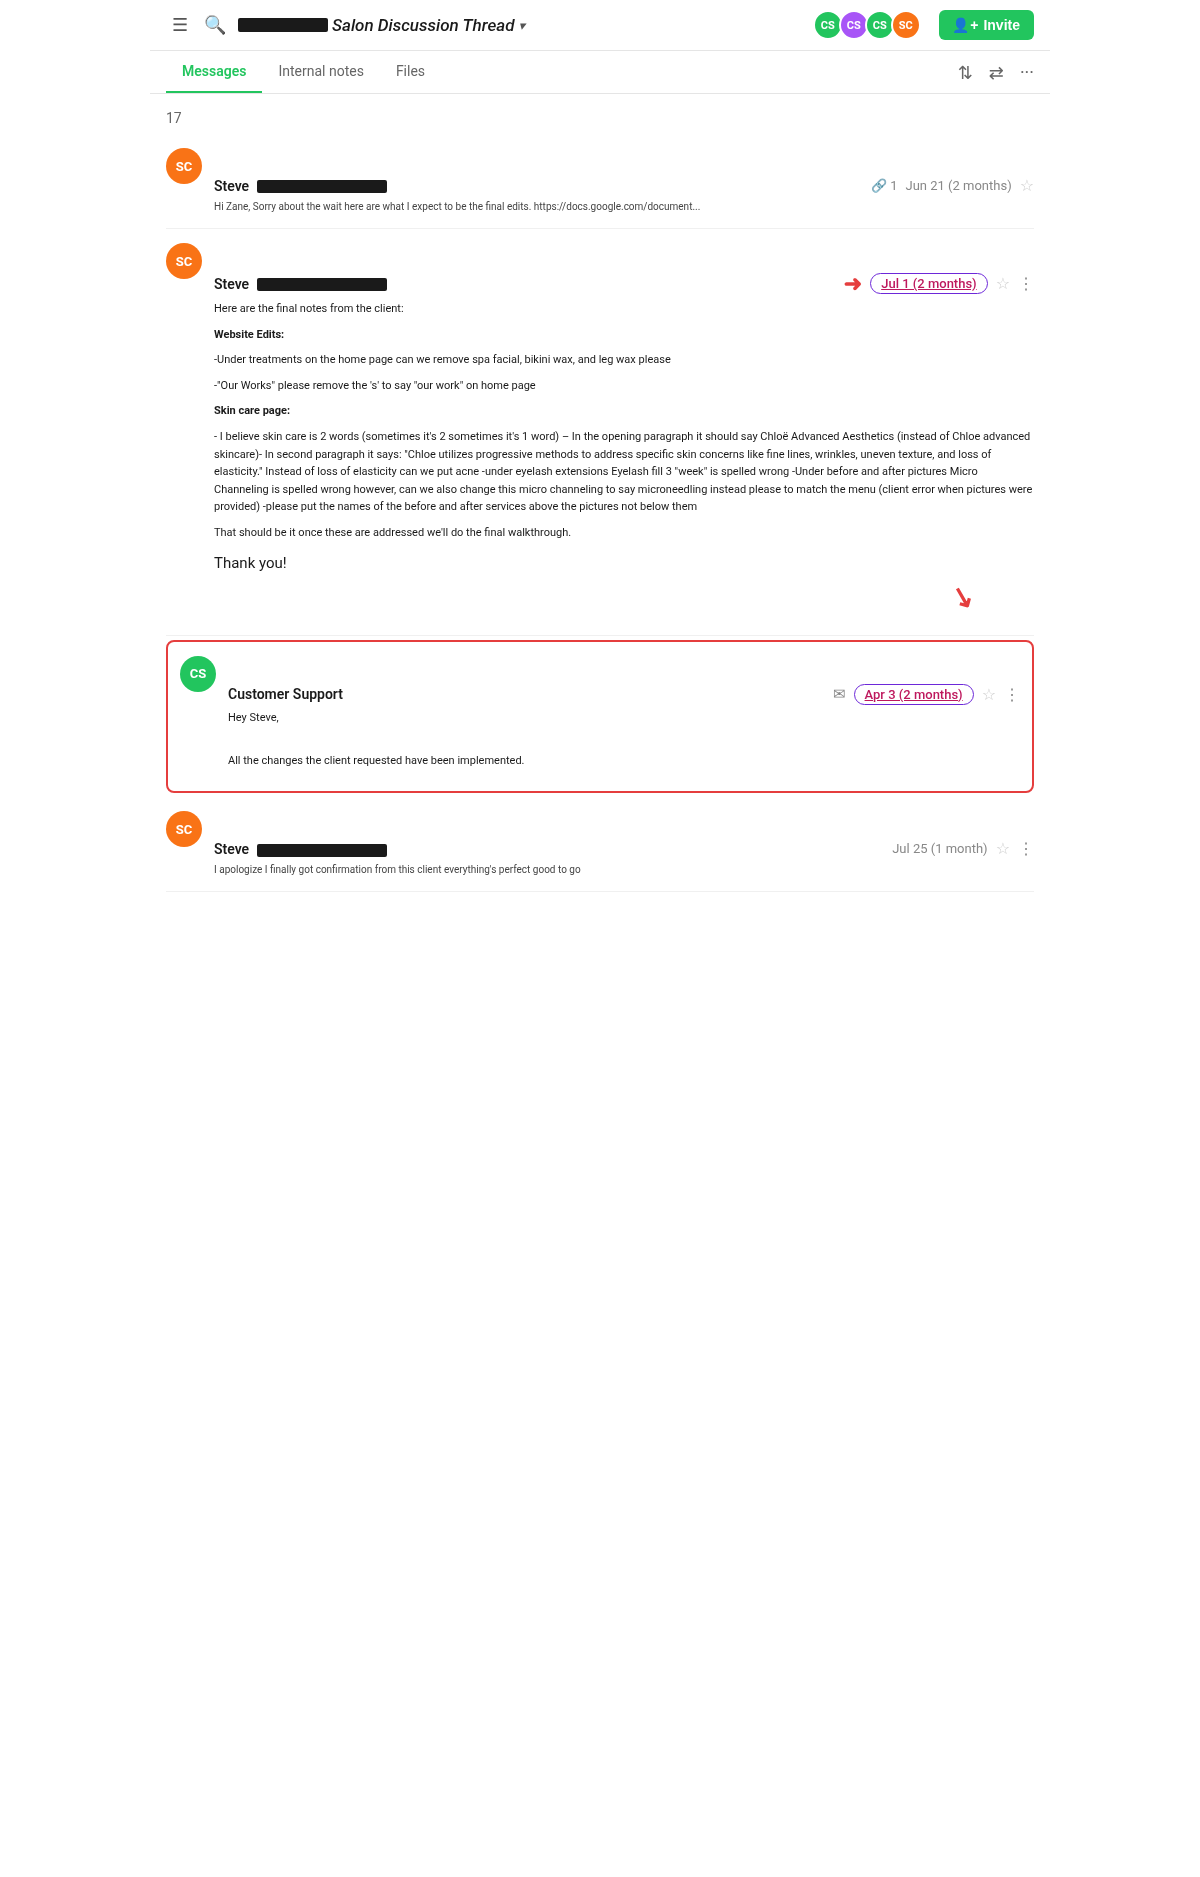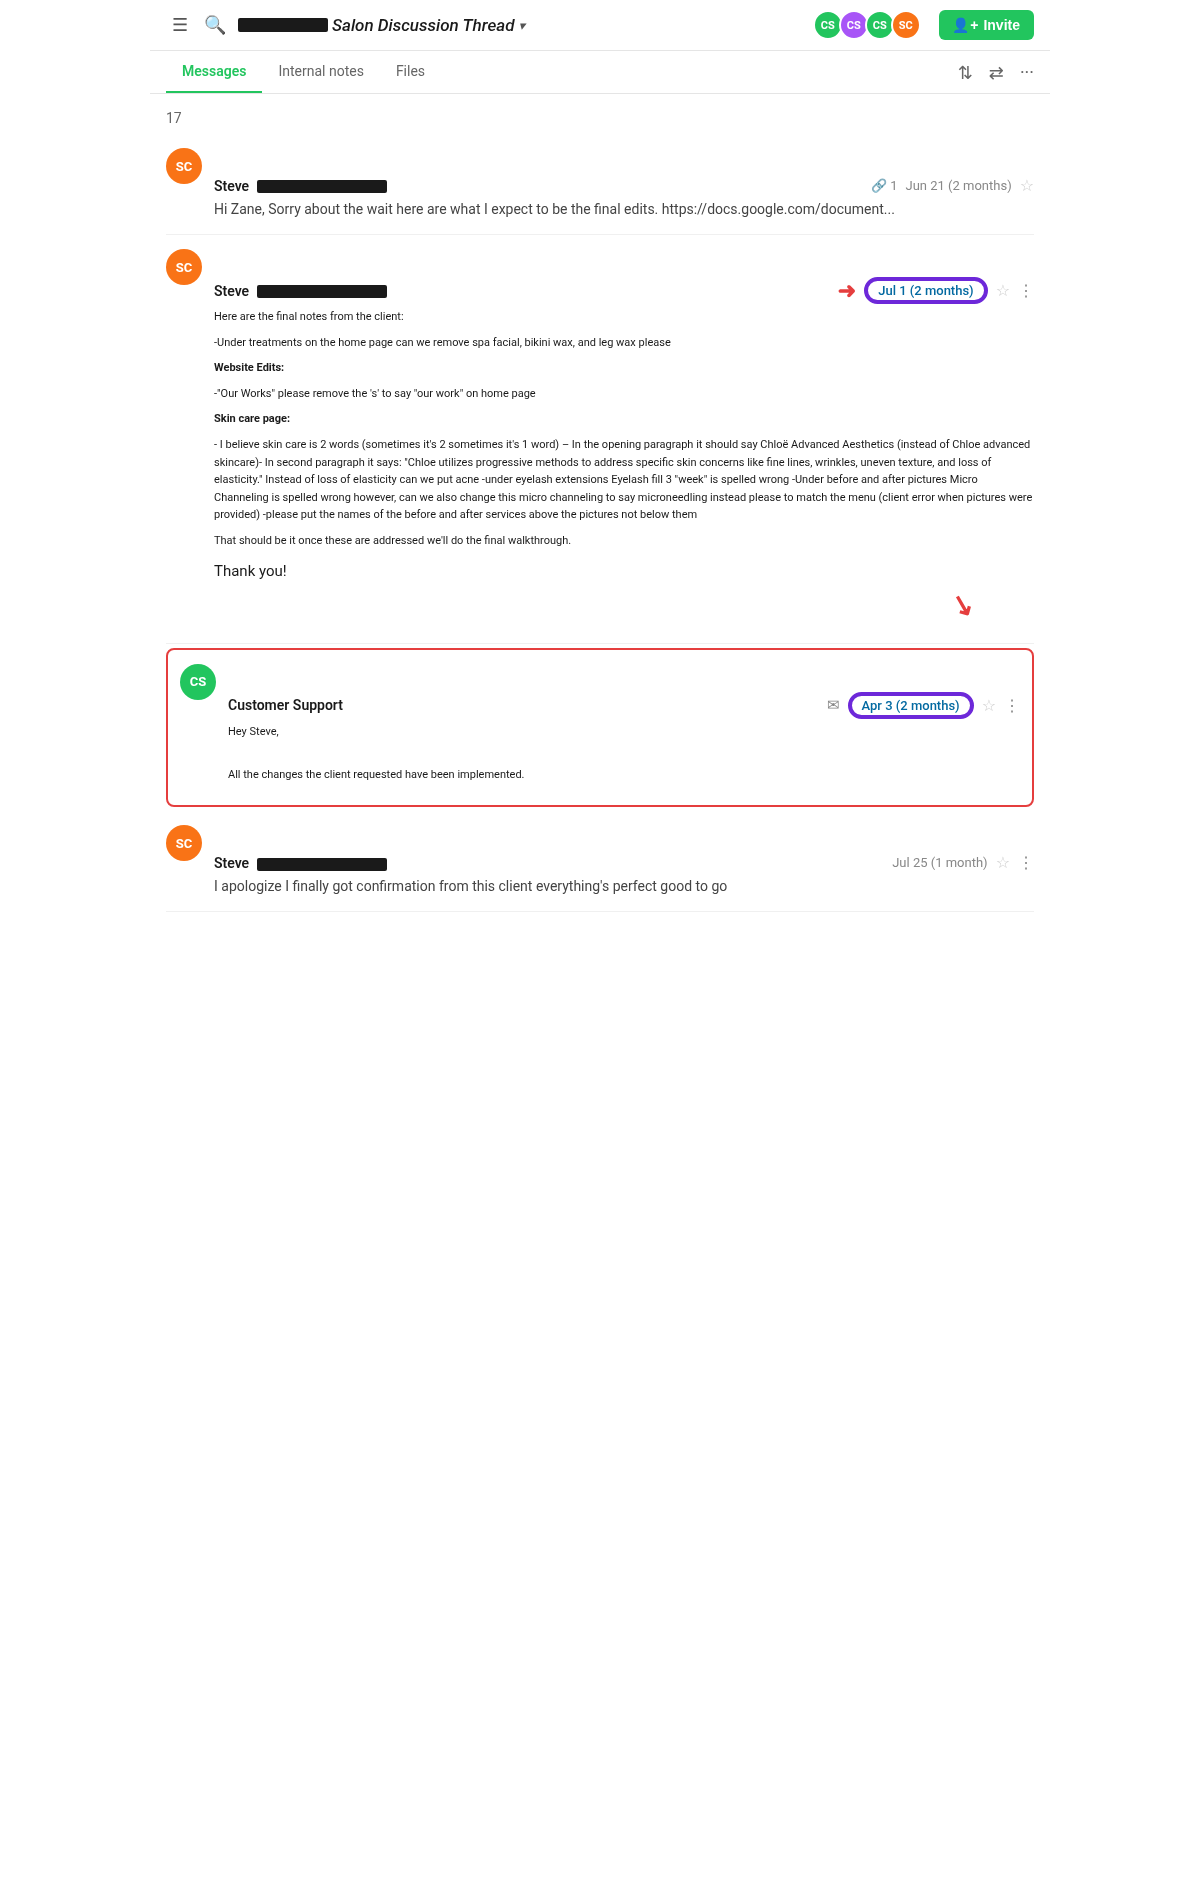--- a/index.html
+++ b/index.html
@@ -207,33 +207,34 @@
       align-items: center;
       gap: 3px;
     }
 
     .timestamp {
       font-size: 13px;
       color: #888;
       text-align: right;
     }
     .timestamp.circled {
-      border: 4px solid #6d28d9;
+      border: 1px solid #6d28d9;
       border-radius: 20px;
       padding: 2px 10px;
-      color: #0369a1;
+      color: #be185d;
       font-weight: 500;
+      text-decoration: underline;
     }
 
     .star-icon { cursor: pointer; font-size: 16px; color: #ccc; }
     .more-icon { cursor: pointer; font-size: 16px; color: #888; }
     .email-icon { font-size: 15px; color: #888; }
 
     .message-preview {
-      font-size: 14px;
+      font-size: 10px;
       color: #444;
       line-height: 1.5;
     }
 
     .message-content {
       font-size: 11px;
       color: #1a1a1a;
       line-height: 1.6;
     }
     .message-content p { margin-bottom: 8px; }
@@ -335,22 +336,22 @@
         <div class="message-meta">
 
           <span class="red-arrow-right">➜</span>
           <span class="timestamp circled">Jul 1 (2 months)</span>
           <span class="star-icon">☆</span>
           <span class="more-icon">⋮</span>
         </div>
       </div>
       <div class="message-content">
         <p>Here are the final notes from the client:</p>
+        <p><strong>Website Edits:</strong></p>
         <p>-Under treatments on the home page can we remove spa facial, bikini wax, and leg wax please</p>
-        <p><strong>Website Edits:</strong></p>
         <p>-"Our Works" please remove the 's' to say "our work" on home page</p>
         <p><strong>Skin care page:</strong></p>
         <p>- I believe skin care is 2 words (sometimes it's 2 sometimes it's 1 word) – In the opening paragraph it should say Chloë Advanced Aesthetics (instead of Chloe advanced skincare)- In second paragraph it says: "Chloe utilizes progressive methods to address specific skin concerns like fine lines, wrinkles, uneven texture, and loss of elasticity." Instead of loss of elasticity can we put acne -under eyelash extensions Eyelash fill 3 "week" is spelled wrong -Under before and after pictures Micro Channeling is spelled wrong however, can we also change this micro channeling to say microneedling instead please to match the menu (client error when pictures were provided) -please put the names of the before and after services above the pictures not below them</p>
         <p>That should be it once these are addressed we'll do the final walkthrough.</p>
       </div>
       <div style="margin-top:12px;">Thank you!</div>
 
       <div class="red-arrow-down-container">
         <span class="red-arrow-down">↘</span>
       </div>

